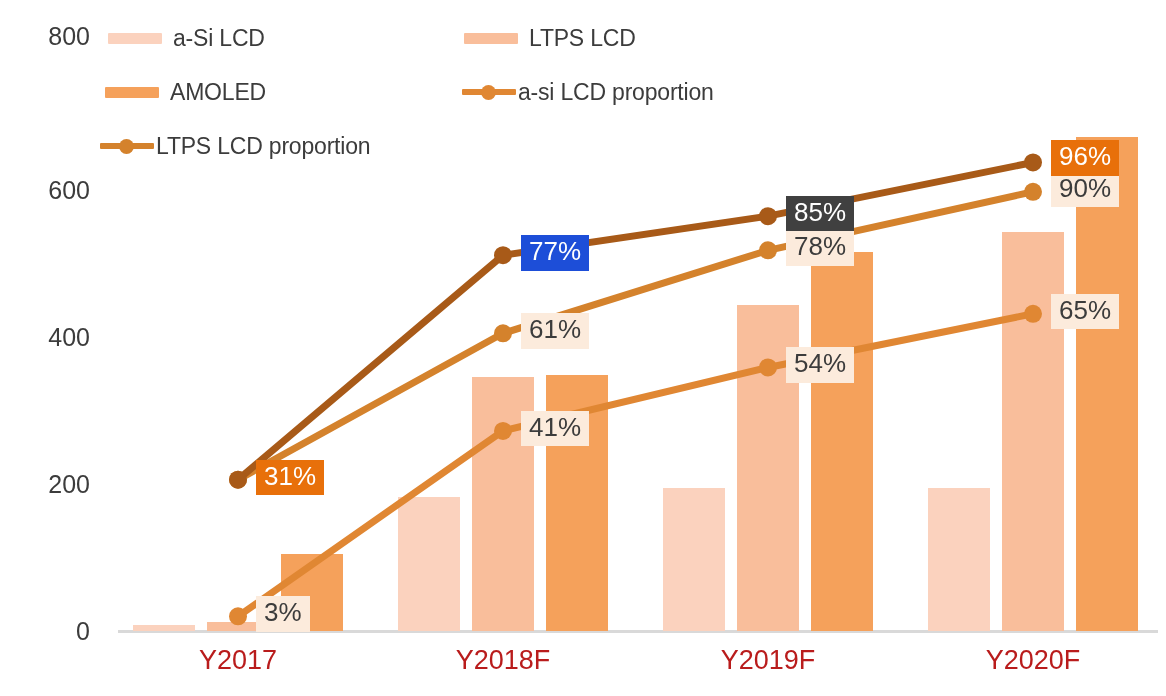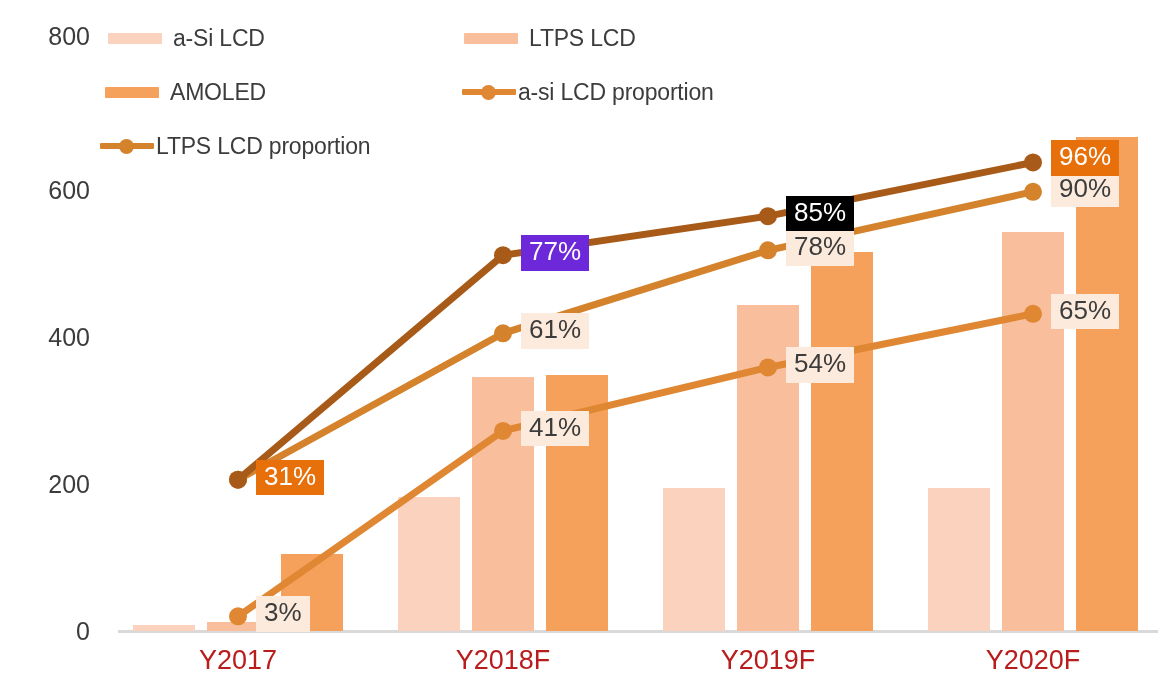--- a/index.html
+++ b/index.html
@@ -260,22 +260,22 @@
       </svg>
     <div id="labels-layer">
         <div class="pct-label" style="left: 256px; top: 596.359px; background: rgb(252, 235, 220); color: rgb(60, 60, 60);">3%</div>
         <div class="pct-label" style="left: 521px; top: 410.904px; background: rgb(252, 235, 220); color: rgb(60, 60, 60);">41%</div>
         <div class="pct-label" style="left: 786px; top: 347.458px; background: rgb(252, 235, 220); color: rgb(60, 60, 60);">54%</div>
         <div class="pct-label" style="left: 1051px; top: 293.774px; background: rgb(252, 235, 220); color: rgb(60, 60, 60);">65%</div>
         <div class="pct-label" style="left: 521px; top: 313.296px; background: rgb(252, 235, 220); color: rgb(60, 60, 60);">61%</div>
         <div class="pct-label" style="left: 786px; top: 230.329px; background: rgb(252, 235, 220); color: rgb(60, 60, 60);">78%</div>
         <div class="pct-label" style="left: 1051px; top: 171.764px; background: rgb(252, 235, 220); color: rgb(60, 60, 60);">90%</div>
         <div class="pct-label" style="left: 256px; top: 459.708px; background: rgb(232, 112, 10); color: rgb(255, 255, 255);">31%</div>
-        <div class="pct-label" style="left: 521px; top: 235.209px; background: #6d28d9; color: rgb(255, 255, 255);">77%</div>
-        <div class="pct-label" style="left: 786px; top: 196.166px; background: #000000; color: rgb(255, 255, 255);">85%</div>
+        <div class="pct-label" style="left: 521px; top: 235.209px; background: #1d4ed8; color: rgb(255, 255, 255);">77%</div>
+        <div class="pct-label" style="left: 786px; top: 196.166px; background: #404040; color: rgb(255, 255, 255);">85%</div>
         <div class="pct-label" style="left: 1051px; top: 140.482px; background: rgb(232, 112, 10); color: rgb(255, 255, 255);">96%</div>
       </div>
   </div>
 
   <div id="x-axis-labels">
       <div class="x-tick" style="left: 238px;">Y2017</div>
       <div class="x-tick" style="left: 503px;">Y2018F</div>
       <div class="x-tick" style="left: 768px;">Y2019F</div>
       <div class="x-tick" style="left: 1033px;">Y2020F</div>
     </div>

